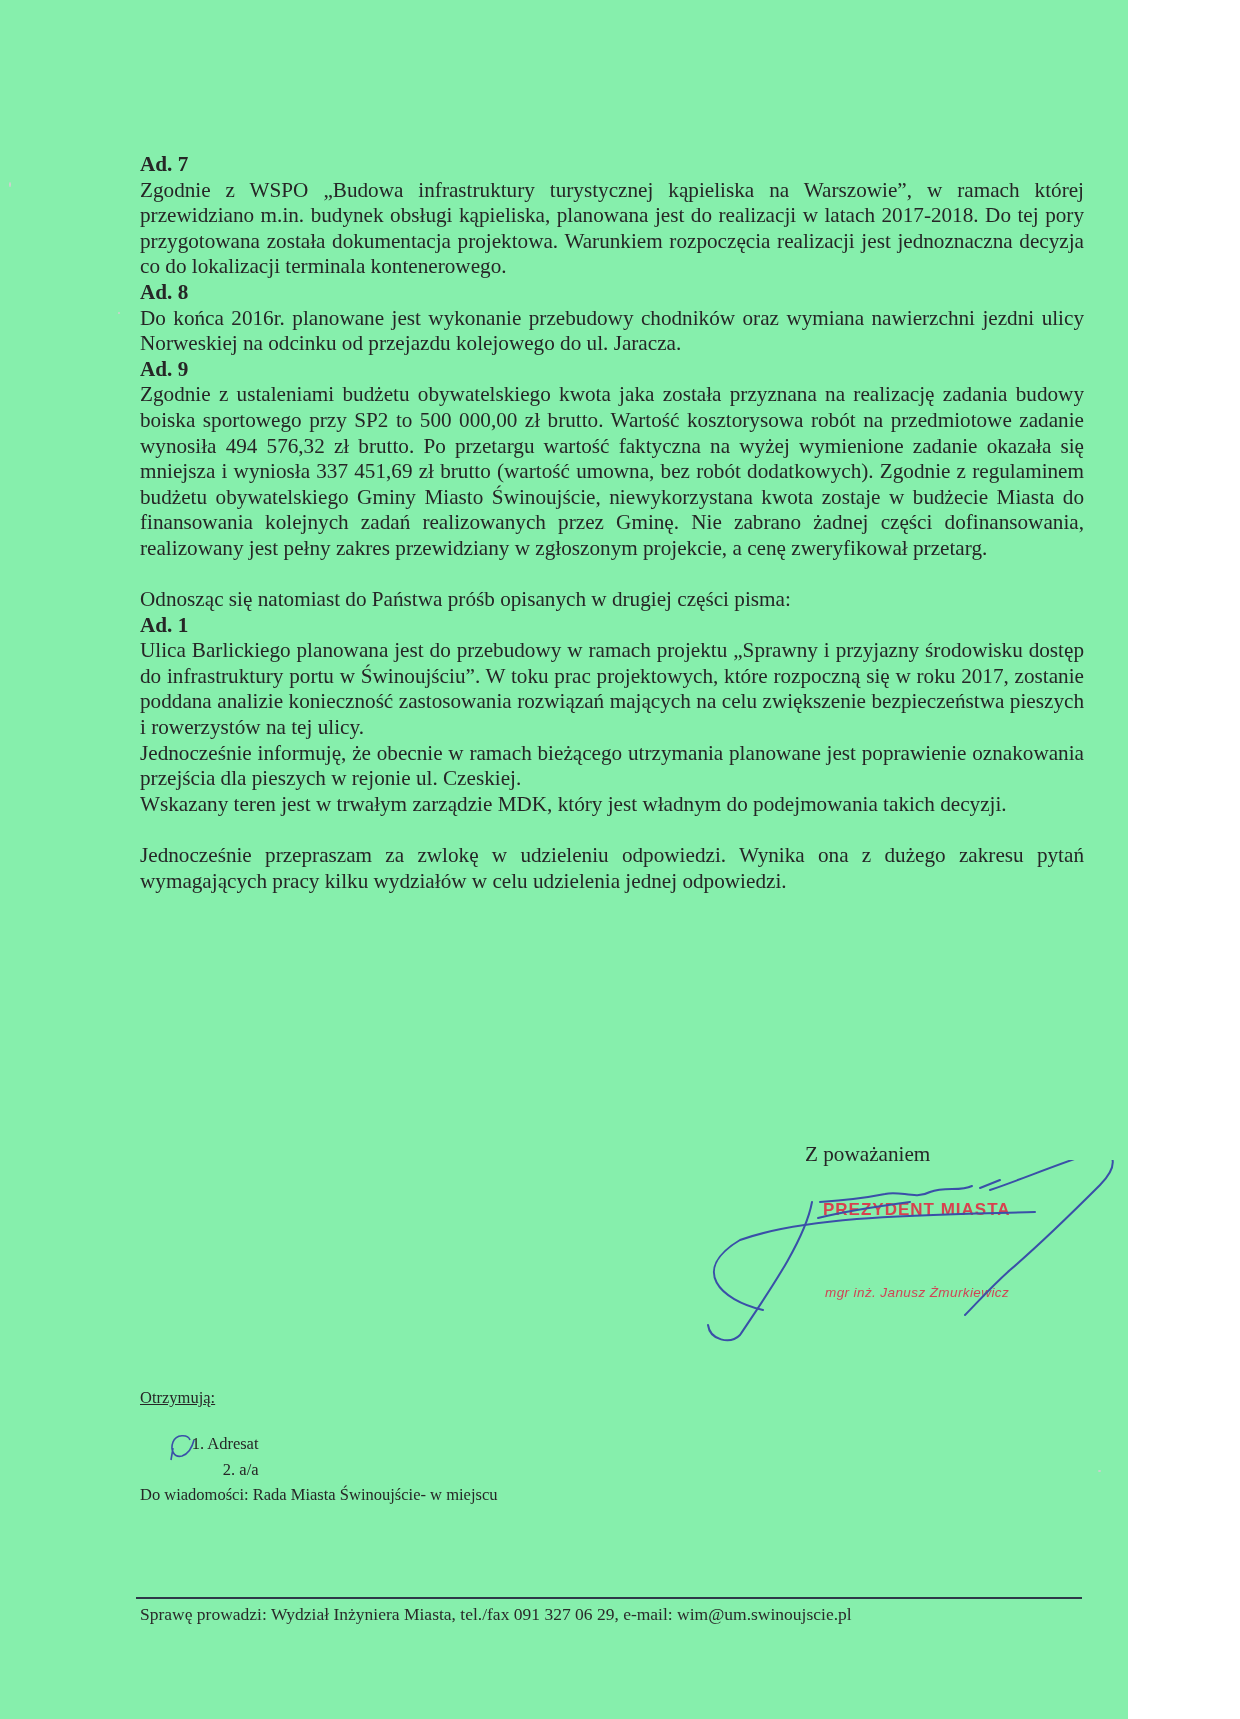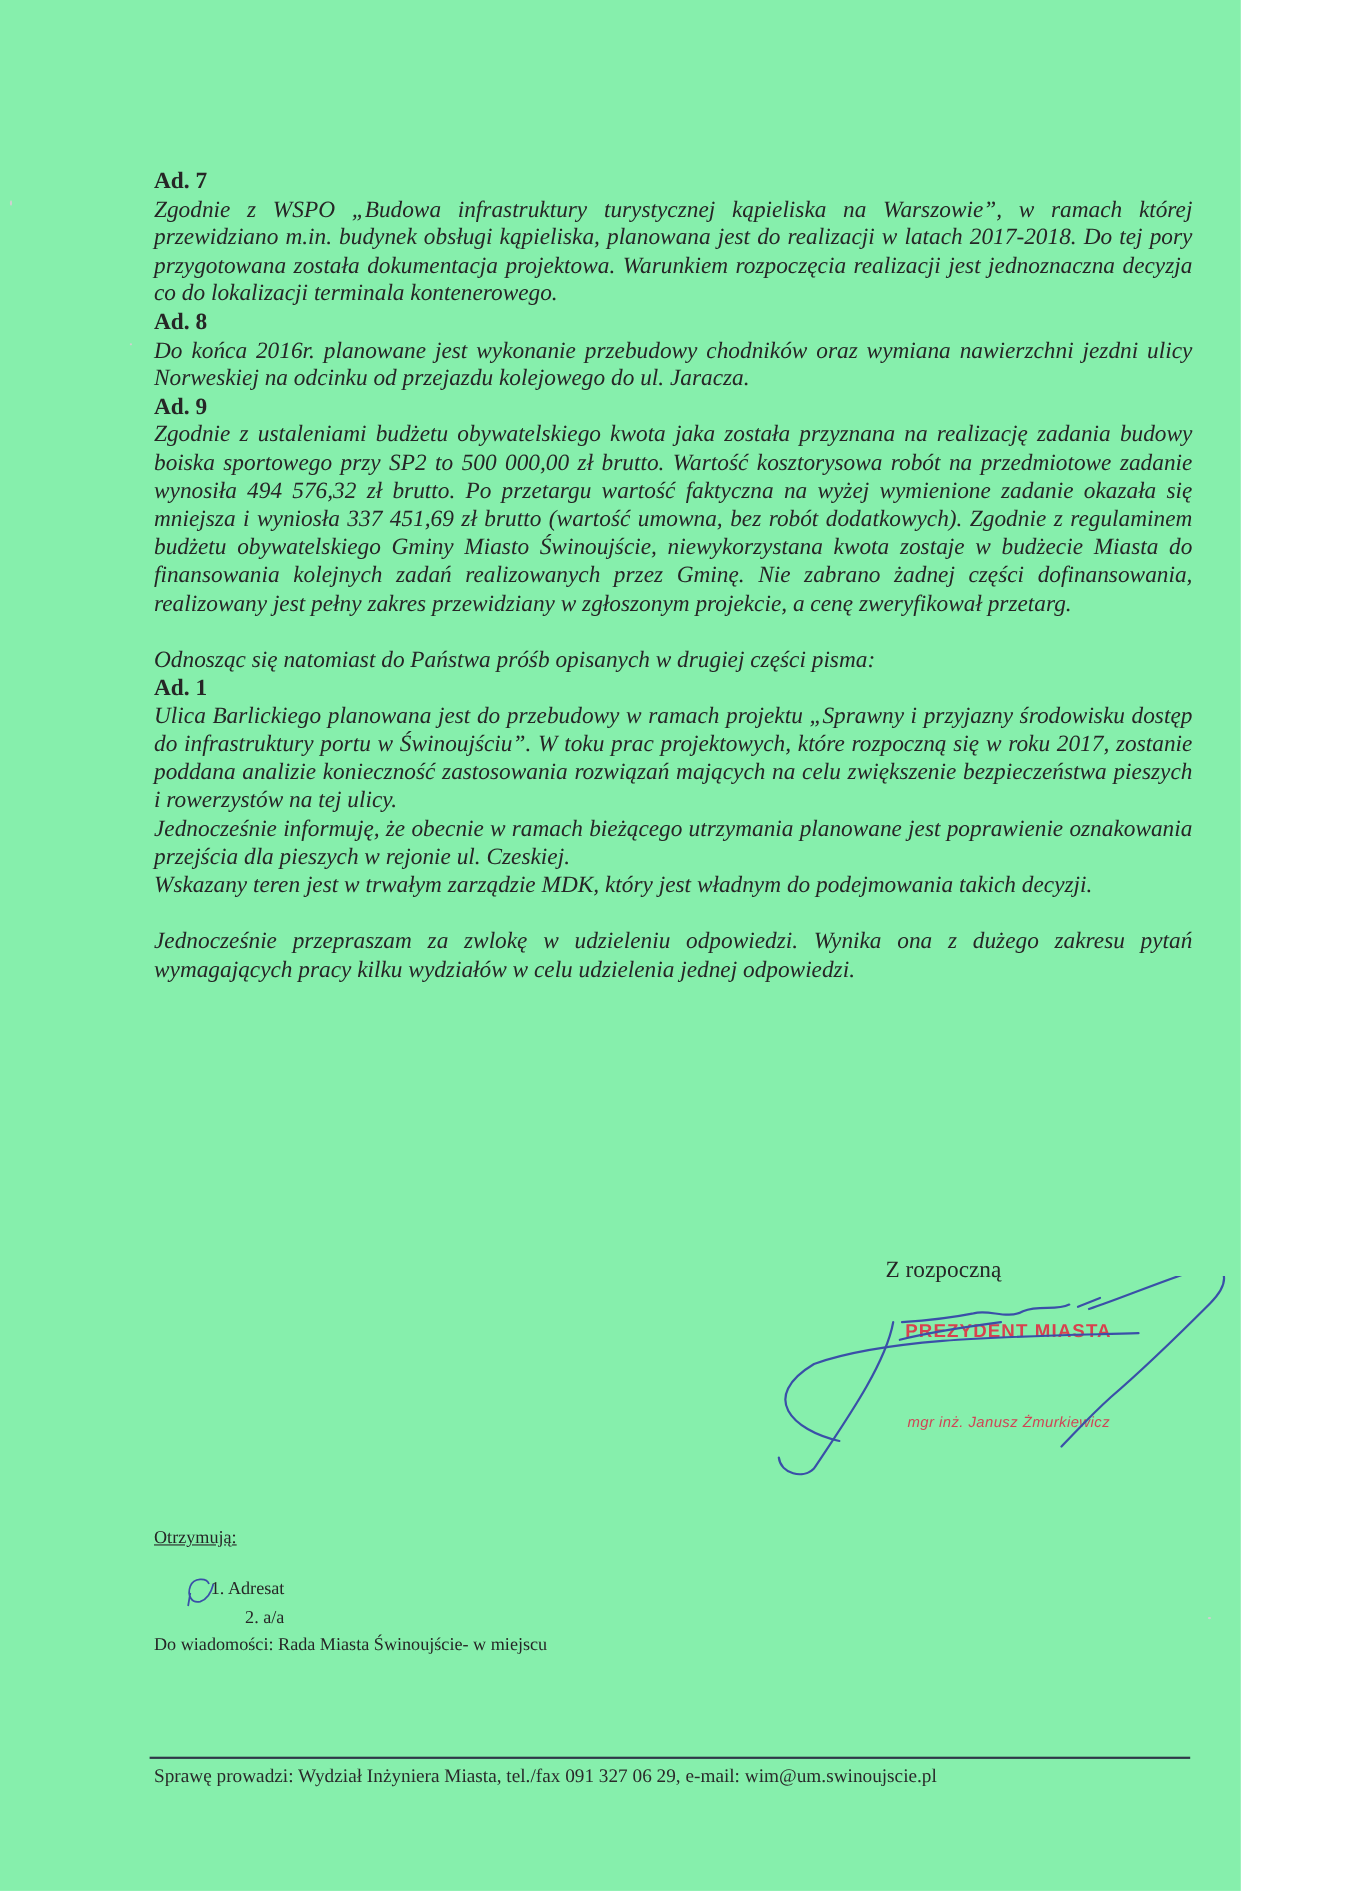--- a/index.html
+++ b/index.html
@@ -7,21 +7,21 @@
     width: 1240px; height: 1719px; position: relative; overflow: hidden;
     font-family: "Liberation Serif", "DejaVu Serif", serif;
     color: #262626;
   }
   .page { position: absolute; left: 0; top: 0; width: 1128px; height: 1719px; background: #86efac; }
   .body-text {
     position: absolute; left: 140px; top: 152px; width: 944px;
     font-size: 21.2px; line-height: 25.6px;
   }
   .heading { font-weight: bold; display: block; }
-  .para { display: block; text-align: justify; text-align-last: left; font-style: italic; }
+  .para { display: block; text-align: justify; text-align-last: left; }
   .gap { display: block; height: 25.6px; }
   .closing {
     position: absolute; left: 805px; top: 1142px;
     font-size: 21.2px;
   }
   .stamp-title {
     position: absolute; left: 823px; top: 1200px;
     font-family: "Liberation Sans", "DejaVu Sans", sans-serif;
     font-weight: bold; font-size: 17px; letter-spacing: 1px;
     color: #d8414f;
@@ -72,21 +72,21 @@
     <span class="para">Ulica Barlickiego planowana jest do przebudowy w ramach projektu „Sprawny i przyjazny środowisku dostęp do infrastruktury portu w Świnoujściu”. W toku prac projektowych, które rozpoczną się w roku 2017, zostanie poddana analizie konieczność zastosowania rozwiązań mających na celu zwiększenie bezpieczeństwa pieszych i rowerzystów na tej ulicy.</span>
     <span class="para">Jednocześnie informuję, że obecnie w ramach bieżącego utrzymania planowane jest poprawienie oznakowania przejścia dla pieszych w rejonie ul. Czeskiej.</span>
 
     <span class="para">Wskazany teren jest w trwałym zarządzie MDK, który jest władnym do podejmowania takich decyzji.</span>
 
     <span class="gap"></span>
 
     <span class="para">Jednocześnie przepraszam za zwlokę w udzieleniu odpowiedzi. Wynika ona z dużego zakresu pytań wymagających pracy kilku wydziałów w celu udzielenia jednej odpowiedzi.</span>
   </div>
 
-  <div class="closing">Z rozpoczną</div>
+  <div class="closing">Z poważaniem</div>
 
   <div class="stamp-title">PREZYDENT MIASTA</div>
   <div class="stamp-name">mgr inż. Janusz Żmurkiewicz</div>
 
   <svg class="signature" viewBox="0 0 420 190">
     <g fill="none" stroke="#3a4fa8" stroke-width="2" stroke-linecap="round" stroke-linejoin="round">
       <path d="M 63 150 C 20 140, -10 110, 40 80 C 110 55, 230 55, 335 52"></path>
       <path d="M 112 42 C 105 80, 70 130, 40 175 C 30 185, 10 180, 8 165"></path>
       <path d="M 120 42 C 150 40, 165 38, 185 34 C 200 30, 215 40, 230 32 C 245 26, 260 32, 272 26"></path>
       <path d="M 118 58 C 150 50, 180 46, 210 42"></path>

